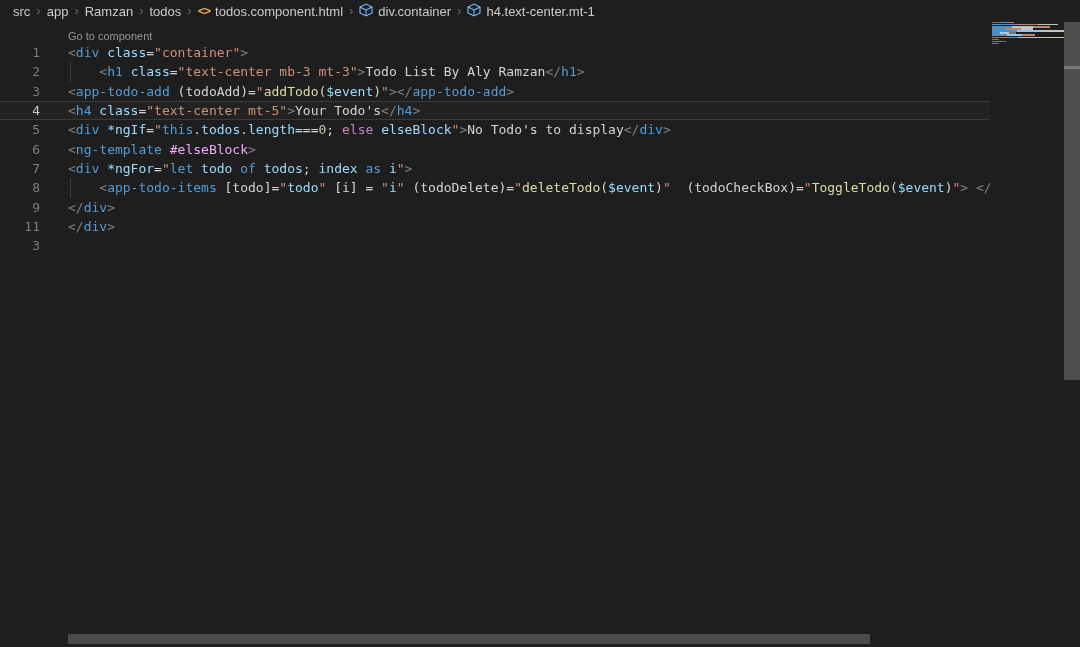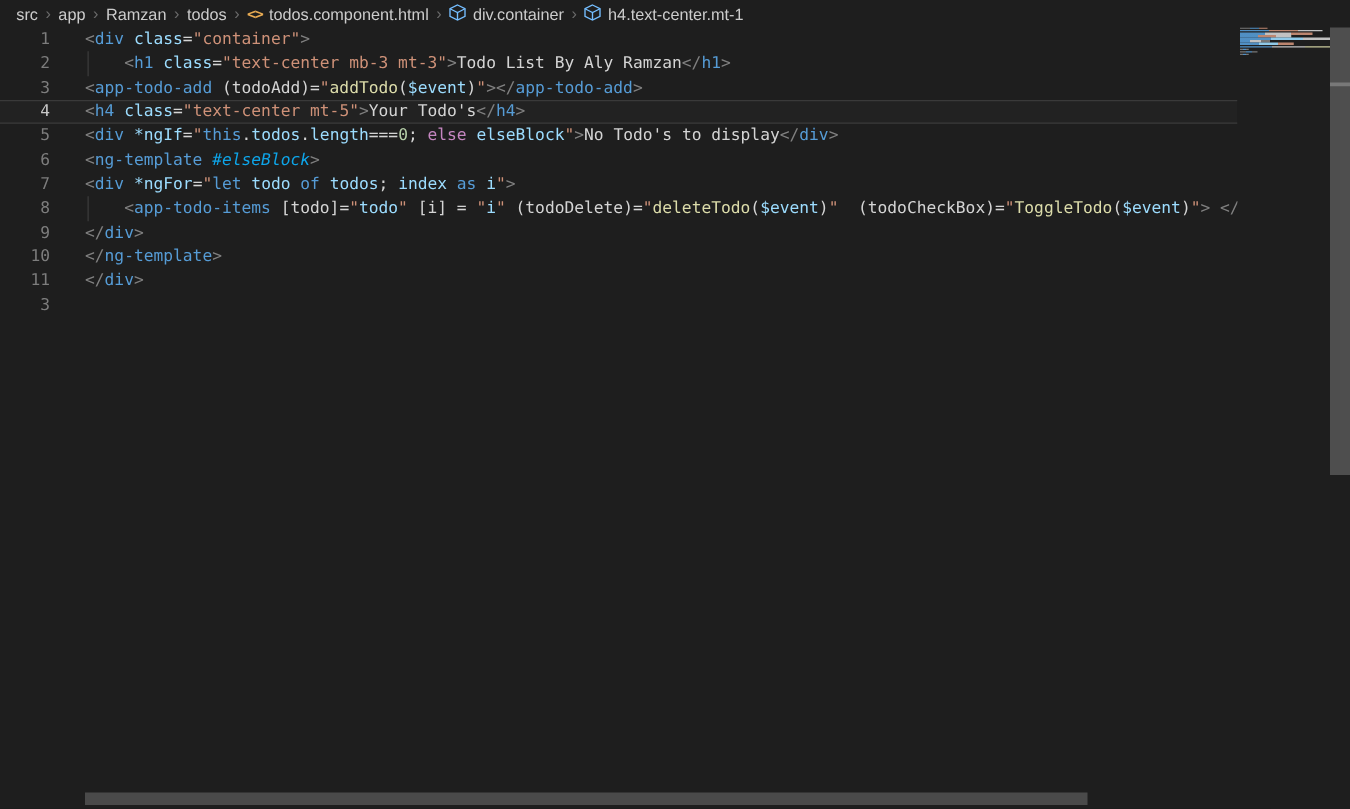--- a/index.html
+++ b/index.html
@@ -79,31 +79,33 @@
         <span><svg class="cube-icon" viewBox="0 0 14 14" width="14" height="14" fill="none" stroke="#75beff" stroke-width="1.1">
             <path d="M7 1 L13 4 L13 10 L7 13 L1 10 L1 4 Z"></path>
             <path d="M1 4 L7 7 L13 4"></path>
             <path d="M7 7 L7 13"></path>
           </svg></span>
         <span class="crumb-label">h4.text-center.mt-1</span>
       </span>
     </div>
 
   <div class="editor">
+    <div class="codelens">
+      <a>Go to component</a>
+    </div>
     <div id="code-lines">
         <div class="code-row"><span class="line-number">1</span><span class="code-text"><span style="color: rgb(128, 128, 128);">&lt;</span><span style="color: rgb(86, 156, 214);">div</span><span style="color: rgb(212, 212, 212);"> </span><span style="color: rgb(156, 220, 254);">class</span><span style="color: rgb(212, 212, 212);">=</span><span style="color: rgb(206, 145, 120);">"container"</span><span style="color: rgb(128, 128, 128);">&gt;</span></span></div>
         <div class="code-row"><span class="line-number">2</span><span class="indent-guide"></span><span class="code-text"><span style="color: rgb(212, 212, 212);">    </span><span style="color: rgb(128, 128, 128);">&lt;</span><span style="color: rgb(86, 156, 214);">h1</span><span style="color: rgb(212, 212, 212);"> </span><span style="color: rgb(156, 220, 254);">class</span><span style="color: rgb(212, 212, 212);">=</span><span style="color: rgb(206, 145, 120);">"text-center mb-3 mt-3"</span><span style="color: rgb(128, 128, 128);">&gt;</span><span style="color: rgb(212, 212, 212);">Todo List By Aly Ramzan</span><span style="color: rgb(128, 128, 128);">&lt;/</span><span style="color: rgb(86, 156, 214);">h1</span><span style="color: rgb(128, 128, 128);">&gt;</span></span></div>
         <div class="code-row"><span class="line-number">3</span><span class="code-text"><span style="color: rgb(128, 128, 128);">&lt;</span><span style="color: rgb(86, 156, 214);">app-todo-add</span><span style="color: rgb(212, 212, 212);"> (todoAdd)=</span><span style="color: rgb(206, 145, 120);">"</span><span style="color: rgb(220, 220, 170);">addTodo</span><span style="color: rgb(212, 212, 212);">(</span><span style="color: rgb(156, 220, 254);">$event</span><span style="color: rgb(212, 212, 212);">)</span><span style="color: rgb(206, 145, 120);">"</span><span style="color: rgb(128, 128, 128);">&gt;</span><span style="color: rgb(128, 128, 128);">&lt;/</span><span style="color: rgb(86, 156, 214);">app-todo-add</span><span style="color: rgb(128, 128, 128);">&gt;</span></span></div>
         <div class="code-row current"><span class="line-number">4</span><span class="code-text"><span style="color: rgb(128, 128, 128);">&lt;</span><span style="color: rgb(86, 156, 214);">h4</span><span style="color: rgb(212, 212, 212);"> </span><span style="color: rgb(156, 220, 254);">class</span><span style="color: rgb(212, 212, 212);">=</span><span style="color: rgb(206, 145, 120);">"text-center mt-5"</span><span style="color: rgb(128, 128, 128);">&gt;</span><span style="color: rgb(212, 212, 212);">Your Todo's</span><span style="color: rgb(128, 128, 128);">&lt;/</span><span style="color: rgb(86, 156, 214);">h4</span><span style="color: rgb(128, 128, 128);">&gt;</span></span></div>
         <div class="code-row"><span class="line-number">5</span><span class="code-text"><span style="color: rgb(128, 128, 128);">&lt;</span><span style="color: rgb(86, 156, 214);">div</span><span style="color: rgb(212, 212, 212);"> </span><span style="color: rgb(156, 220, 254);">*ngIf</span><span style="color: rgb(212, 212, 212);">=</span><span style="color: rgb(206, 145, 120);">"</span><span style="color: rgb(86, 156, 214);">this</span><span style="color: rgb(212, 212, 212);">.</span><span style="color: rgb(156, 220, 254);">todos</span><span style="color: rgb(212, 212, 212);">.</span><span style="color: rgb(156, 220, 254);">length</span><span style="color: rgb(212, 212, 212);">===</span><span style="color: rgb(181, 206, 168);">0</span><span style="color: rgb(212, 212, 212);">; </span><span style="color: rgb(197, 134, 192);">else</span><span style="color: rgb(212, 212, 212);"> </span><span style="color: rgb(156, 220, 254);">elseBlock</span><span style="color: rgb(206, 145, 120);">"</span><span style="color: rgb(128, 128, 128);">&gt;</span><span style="color: rgb(212, 212, 212);">No Todo's to display</span><span style="color: rgb(128, 128, 128);">&lt;/</span><span style="color: rgb(86, 156, 214);">div</span><span style="color: rgb(128, 128, 128);">&gt;</span></span></div>
-        <div class="code-row"><span class="line-number">6</span><span class="code-text"><span style="color: rgb(128, 128, 128);">&lt;</span><span style="color: rgb(86, 156, 214);">ng-template</span><span style="color: #0ea5e9; font-style: italic;"> #elseBlock</span><span style="color: rgb(128, 128, 128);">&gt;</span></span></div>
+        <div class="code-row"><span class="line-number">6</span><span class="code-text"><span style="color: rgb(128, 128, 128);">&lt;</span><span style="color: rgb(86, 156, 214);">ng-template</span><span style="color: #f0abfc;"> #elseBlock</span><span style="color: rgb(128, 128, 128);">&gt;</span></span></div>
         <div class="code-row"><span class="line-number">7</span><span class="code-text"><span style="color: rgb(128, 128, 128);">&lt;</span><span style="color: rgb(86, 156, 214);">div</span><span style="color: rgb(212, 212, 212);"> </span><span style="color: rgb(156, 220, 254);">*ngFor</span><span style="color: rgb(212, 212, 212);">=</span><span style="color: rgb(206, 145, 120);">"</span><span style="color: rgb(86, 156, 214);">let</span><span style="color: rgb(212, 212, 212);"> </span><span style="color: rgb(156, 220, 254);">todo</span><span style="color: rgb(212, 212, 212);"> </span><span style="color: rgb(86, 156, 214);">of</span><span style="color: rgb(212, 212, 212);"> </span><span style="color: rgb(156, 220, 254);">todos</span><span style="color: rgb(212, 212, 212);">; </span><span style="color: rgb(156, 220, 254);">index</span><span style="color: rgb(212, 212, 212);"> </span><span style="color: rgb(86, 156, 214);">as</span><span style="color: rgb(212, 212, 212);"> </span><span style="color: rgb(156, 220, 254);">i</span><span style="color: rgb(206, 145, 120);">"</span><span style="color: rgb(128, 128, 128);">&gt;</span></span></div>
         <div class="code-row"><span class="line-number">8</span><span class="indent-guide"></span><span class="code-text"><span style="color: rgb(212, 212, 212);">    </span><span style="color: rgb(128, 128, 128);">&lt;</span><span style="color: rgb(86, 156, 214);">app-todo-items</span><span style="color: rgb(212, 212, 212);"> [todo]=</span><span style="color: rgb(206, 145, 120);">"</span><span style="color: rgb(156, 220, 254);">todo</span><span style="color: rgb(206, 145, 120);">"</span><span style="color: rgb(212, 212, 212);"> [i] = </span><span style="color: rgb(206, 145, 120);">"</span><span style="color: rgb(156, 220, 254);">i</span><span style="color: rgb(206, 145, 120);">"</span><span style="color: rgb(212, 212, 212);"> (todoDelete)=</span><span style="color: rgb(206, 145, 120);">"</span><span style="color: rgb(220, 220, 170);">deleteTodo</span><span style="color: rgb(212, 212, 212);">(</span><span style="color: rgb(156, 220, 254);">$event</span><span style="color: rgb(212, 212, 212);">)</span><span style="color: rgb(206, 145, 120);">"</span><span style="color: rgb(212, 212, 212);">  (todoCheckBox)=</span><span style="color: rgb(206, 145, 120);">"</span><span style="color: rgb(220, 220, 170);">ToggleTodo</span><span style="color: rgb(212, 212, 212);">(</span><span style="color: rgb(156, 220, 254);">$event</span><span style="color: rgb(212, 212, 212);">)</span><span style="color: rgb(206, 145, 120);">"</span><span style="color: rgb(128, 128, 128);">&gt;</span><span style="color: rgb(212, 212, 212);"> </span><span style="color: rgb(128, 128, 128);">&lt;/</span></span></div>
         <div class="code-row"><span class="line-number">9</span><span class="code-text"><span style="color: rgb(128, 128, 128);">&lt;/</span><span style="color: rgb(86, 156, 214);">div</span><span style="color: rgb(128, 128, 128);">&gt;</span></span></div>
-        <div class="code-row"><span class="line-number">10</span><span class="code-text"><span style="color: rgb(128, 128, 128);">&lt;/</span><span style="color: rgb(86, 156, 214);">ng-template</span><span style="color: rgb(128, 128, 128);">&gt;</span></span></div>
         <div class="code-row"><span class="line-number">11</span><span class="code-text"><span style="color: rgb(128, 128, 128);">&lt;/</span><span style="color: rgb(86, 156, 214);">div</span><span style="color: rgb(128, 128, 128);">&gt;</span></span></div>
         <div class="code-row"><span class="line-number">3</span><span class="code-text"></span></div>
       </div>
   </div>
 
   <div class="minimap">
       <div class="minimap-line" style="width: 22px; background: linear-gradient(90deg, rgb(128, 128, 128) 0px, rgb(128, 128, 128) 35%, rgb(86, 156, 214) 35%, rgb(86, 156, 214) 70%, rgb(206, 145, 120) 70%, rgb(206, 145, 120) 100%);"></div>
       <div class="minimap-line" style="width: 66px; background: linear-gradient(90deg, rgb(86, 156, 214) 0px, rgb(86, 156, 214) 35%, rgb(206, 145, 120) 35%, rgb(206, 145, 120) 70%, rgb(212, 212, 212) 70%, rgb(212, 212, 212) 100%);"></div>
       <div class="minimap-line" style="width: 58px; background: linear-gradient(90deg, rgb(86, 156, 214) 0px, rgb(86, 156, 214) 35%, rgb(212, 212, 212) 35%, rgb(212, 212, 212) 70%, rgb(206, 145, 120) 70%, rgb(206, 145, 120) 100%);"></div>
       <div class="minimap-line" style="width: 41px; background: linear-gradient(90deg, rgb(86, 156, 214) 0px, rgb(86, 156, 214) 35%, rgb(206, 145, 120) 35%, rgb(206, 145, 120) 70%, rgb(212, 212, 212) 70%, rgb(212, 212, 212) 100%);"></div>

